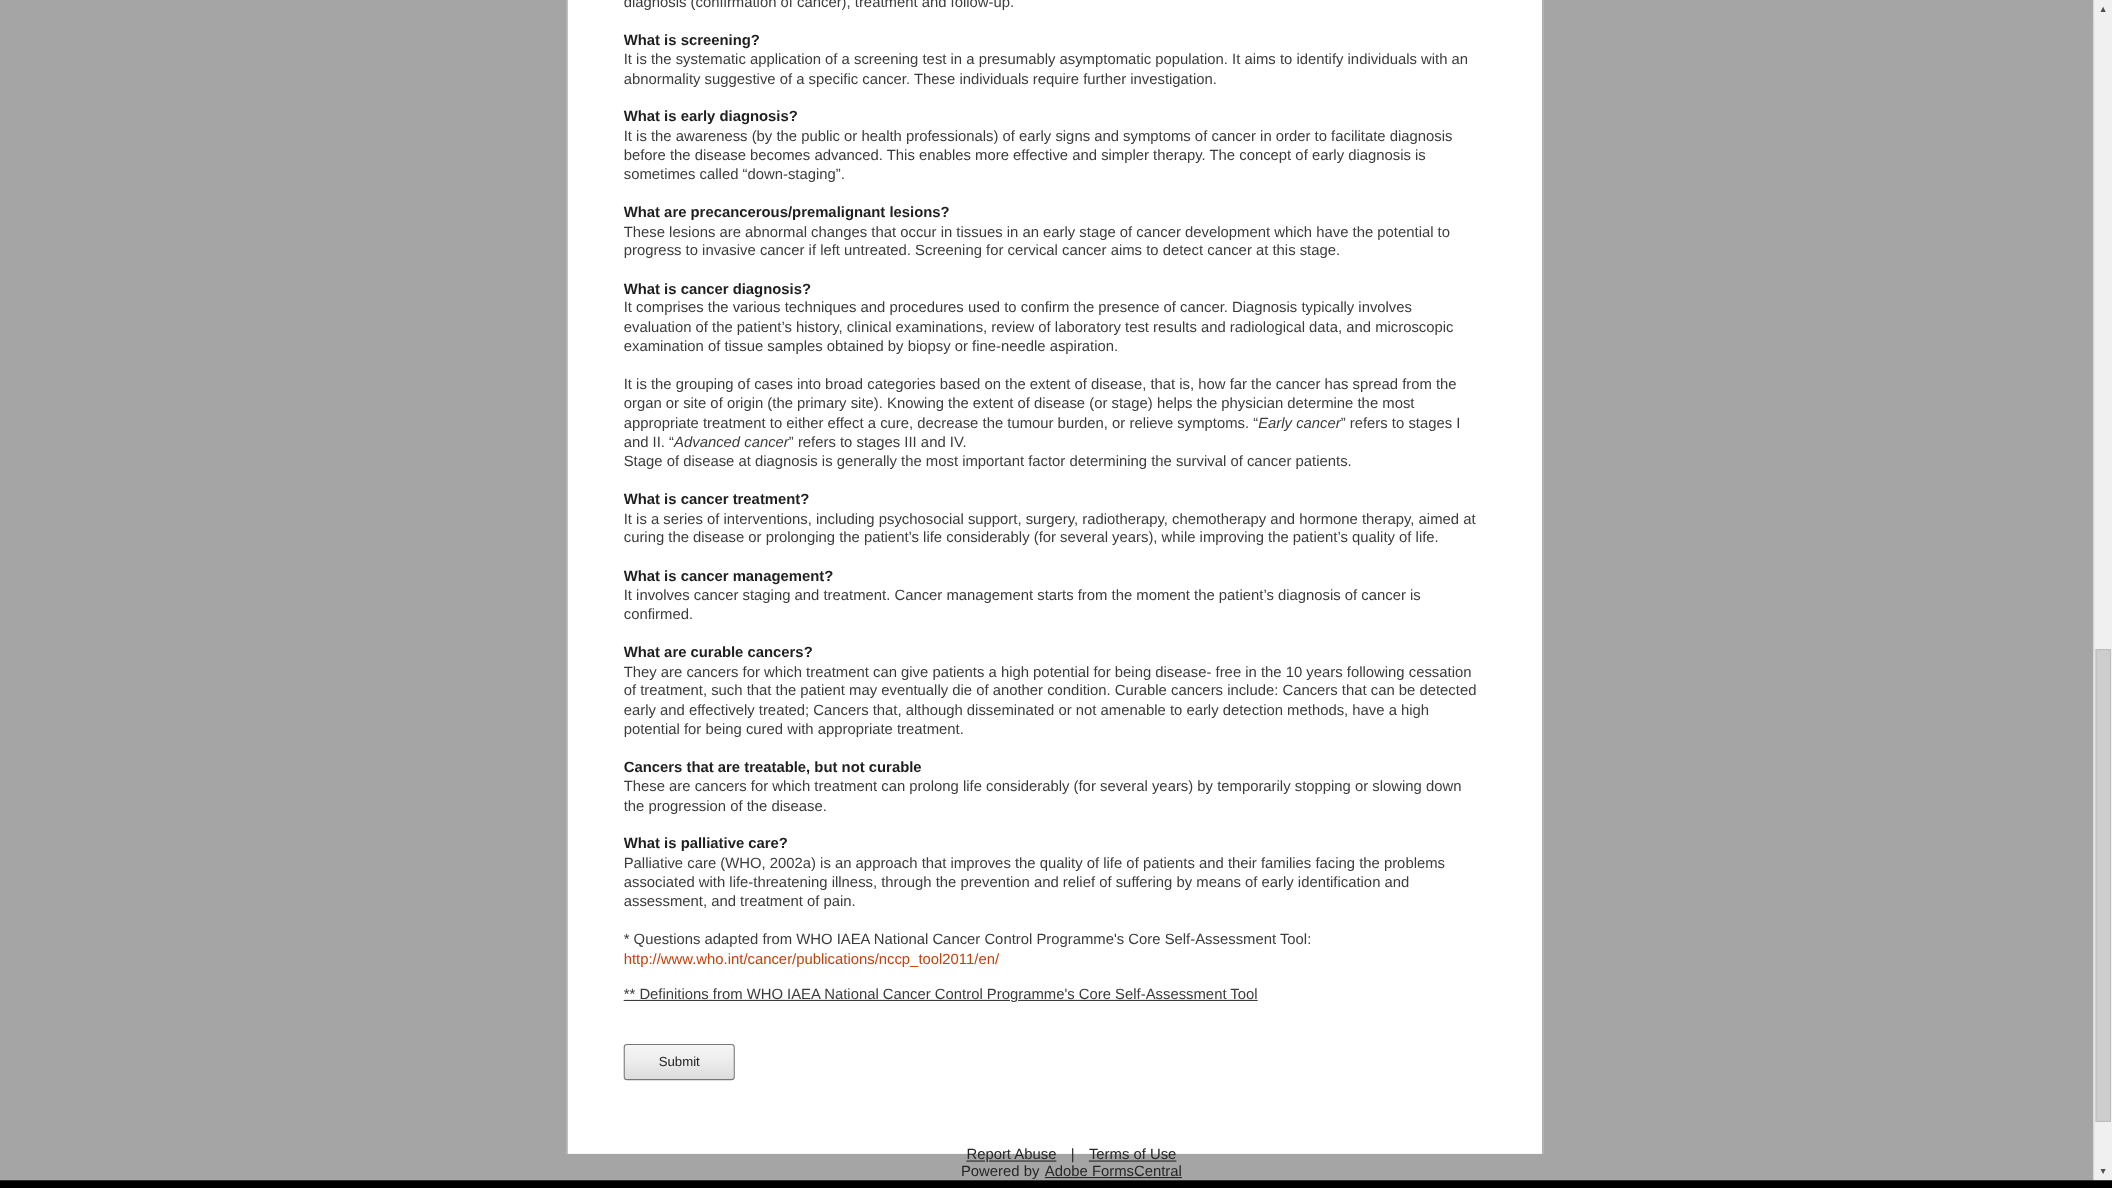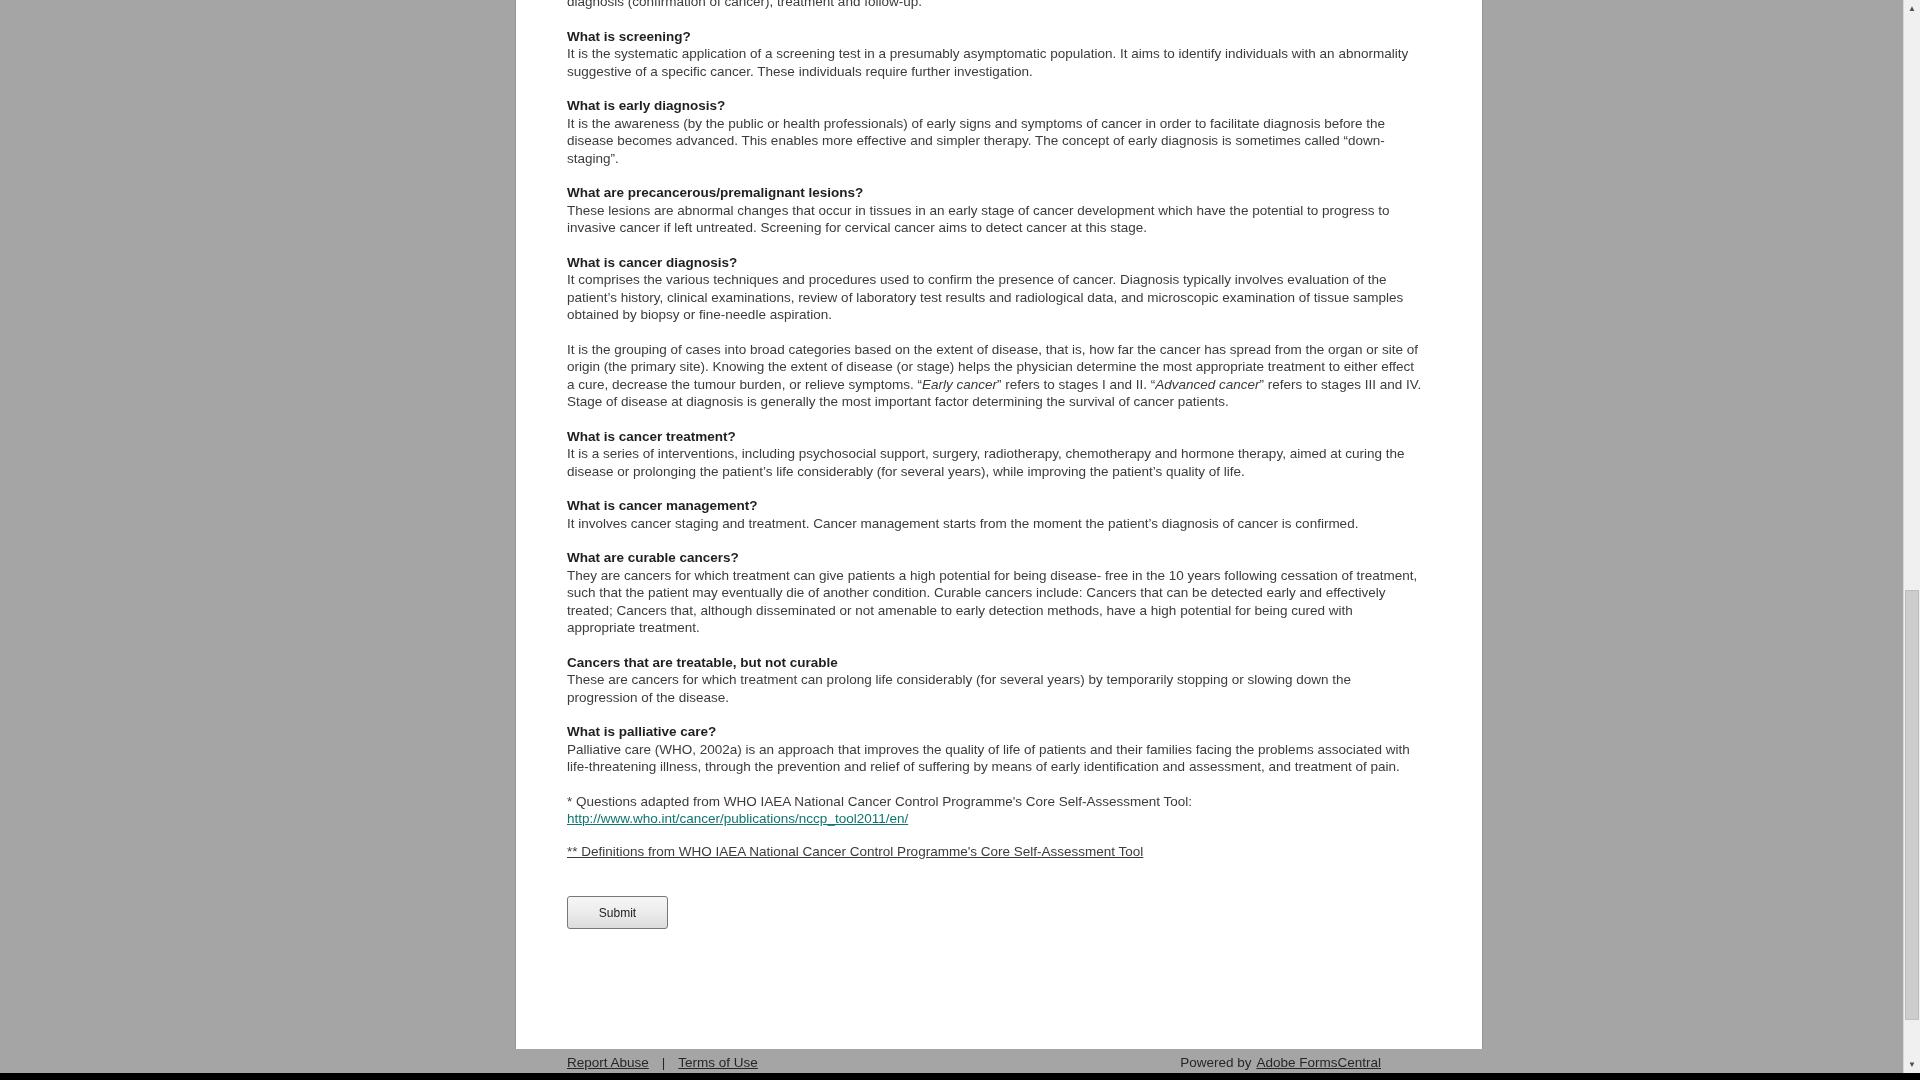--- a/index.html
+++ b/index.html
@@ -3,49 +3,49 @@
 <meta charset="utf-8">
 <style>
   * { box-sizing: border-box; }
   html, body { margin: 0; padding: 0; }
   body {
     width: 1920px; height: 1080px; overflow: hidden; position: relative;
     background: #a5a5a5;
     font-family: "Liberation Sans", sans-serif;
   }
   .panel {
-    position: absolute; left: 515px; top: 0; width: 968px; height: 1049px;
+    position: absolute; left: 515px; top: 0; width: 888px; height: 1049px;
     background: #ffffff;
     border-left: 1px solid #979797; border-right: 1px solid #979797;
     overflow: hidden;
   }
   .content {
     padding: 0 59px 14px 51px;
     font-size: 13.5px; line-height: 17.5px; color: #3c3c3c;
   }
   .clipped-line { margin: -7px 0 0 0; }
   .qa { margin-top: 17px; }
   .qa-h { margin: 0; font-size: 13.5px; line-height: 17.5px; font-weight: 700; color: #1f1f1f; }
   .qa-b { margin: 0; }
   .qa-b em { font-style: italic; }
   .footnotes { margin-top: 17px; }
   .footnotes p { margin: 0; }
-  .fn-link { color: #0f766e; text-decoration: underline; cursor: pointer; }
+  .fn-link { color: #c2410c; cursor: pointer; }
   .fn-definitions { margin-top: 15px !important; text-decoration: underline; }
   .submit-btn {
     display: block; margin: 36px 0 0 0; width: 101px; height: 33px;
     font-family: "Liberation Sans", sans-serif; font-size: 12px; color: #222;
     background: linear-gradient(#f6f6f6, #ededed 45%, #dcdcdc);
     border: 1px solid #777777; border-radius: 3px; cursor: pointer;
   }
   .footer {
     position: absolute; left: 515px; top: 1052px; width: 886px; height: 20px;
-    display: flex; align-items: center; justify-content: space-between;
+    display: flex; align-items: center; justify-content: flex-end;
     padding: 0 20px 0 52px;
-    font-size: 13.5px; color: #262626;
+    font-size: 13.5px; color: #262626; flex-direction: column;
   }
   .footer a { color: #262626; text-decoration: underline; cursor: pointer; }
   .footer .sep { margin: 0 13px; text-decoration: none; }
   .footer .powered { margin-right: 5px; }
   .bottom-bar {
     position: absolute; left: 0; bottom: 0; width: 1920px; height: 7px;
     background: #000000;
   }
   .scrollbar {
     position: absolute; right: 0; top: 0; width: 17px; height: 1073px;

